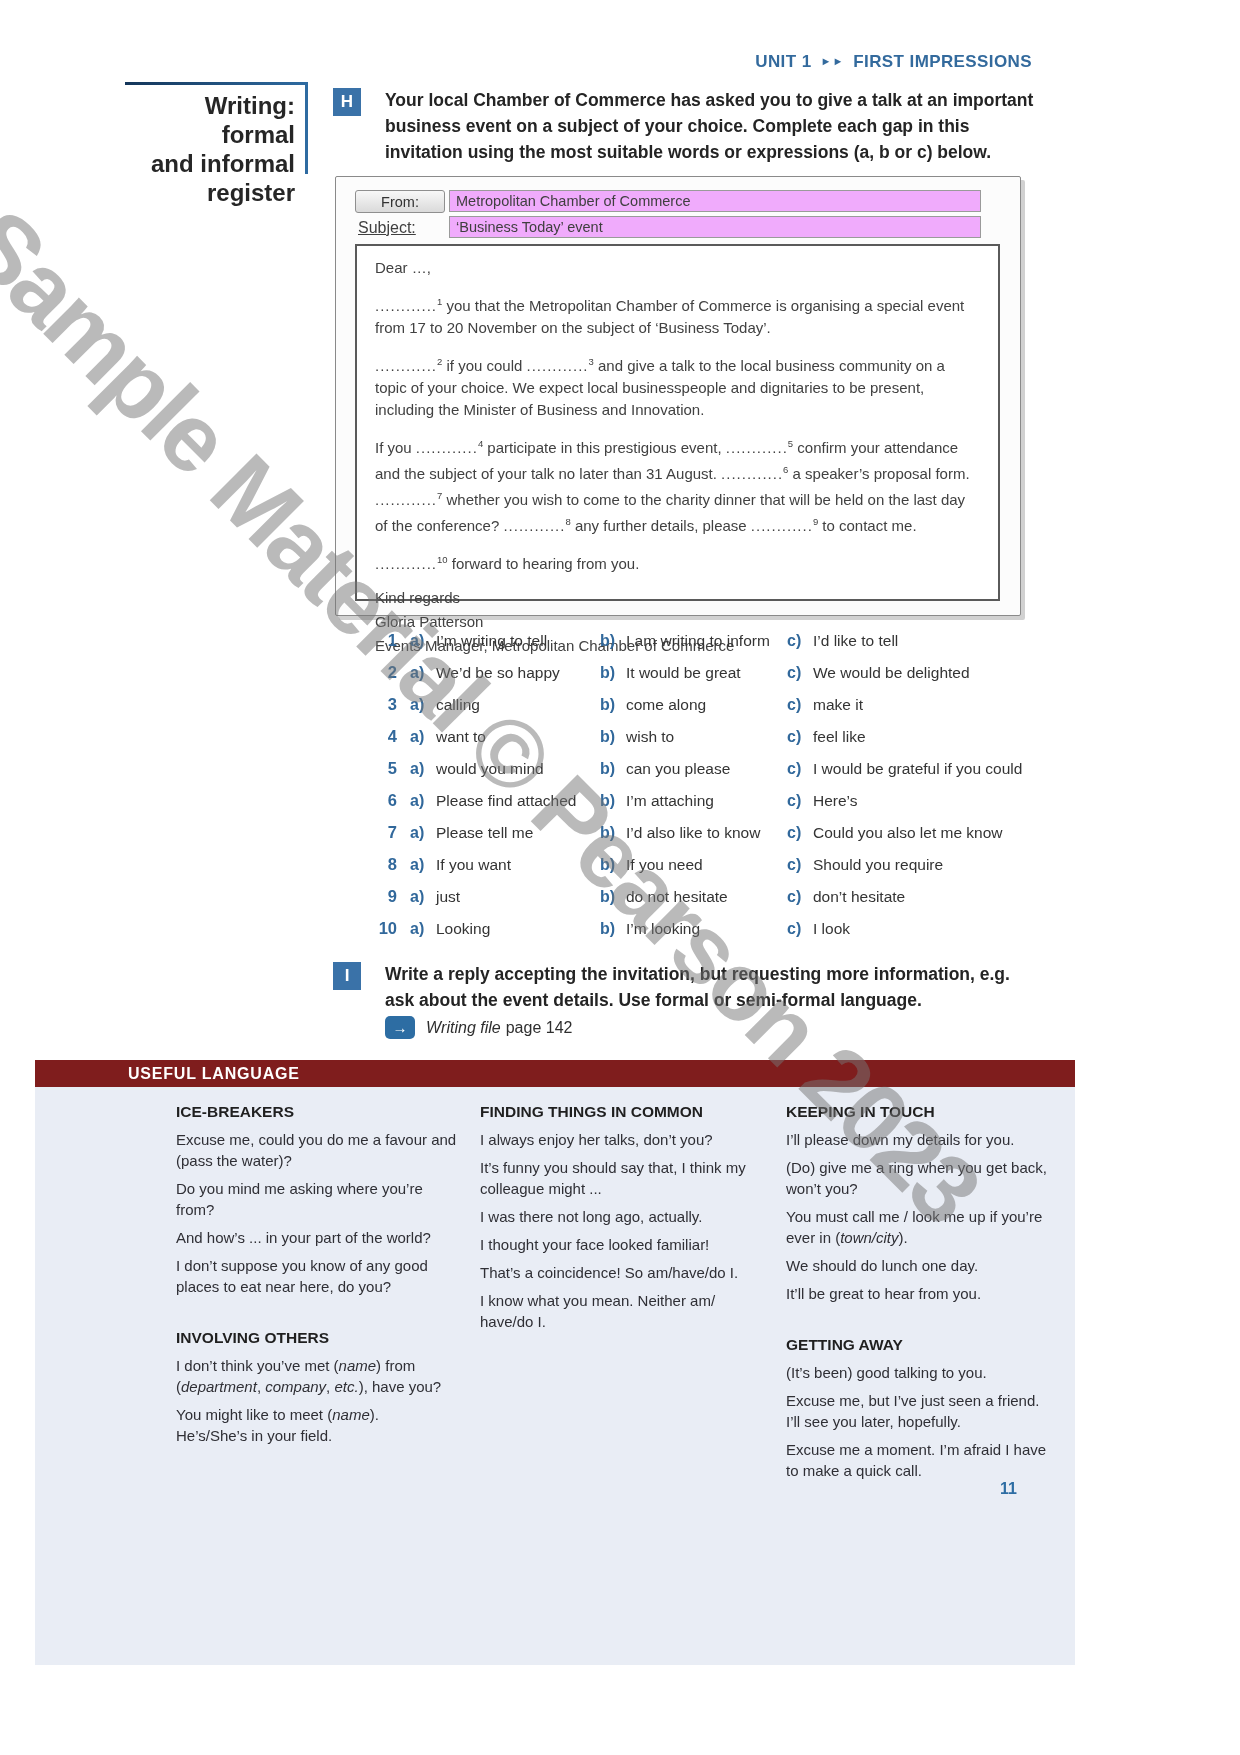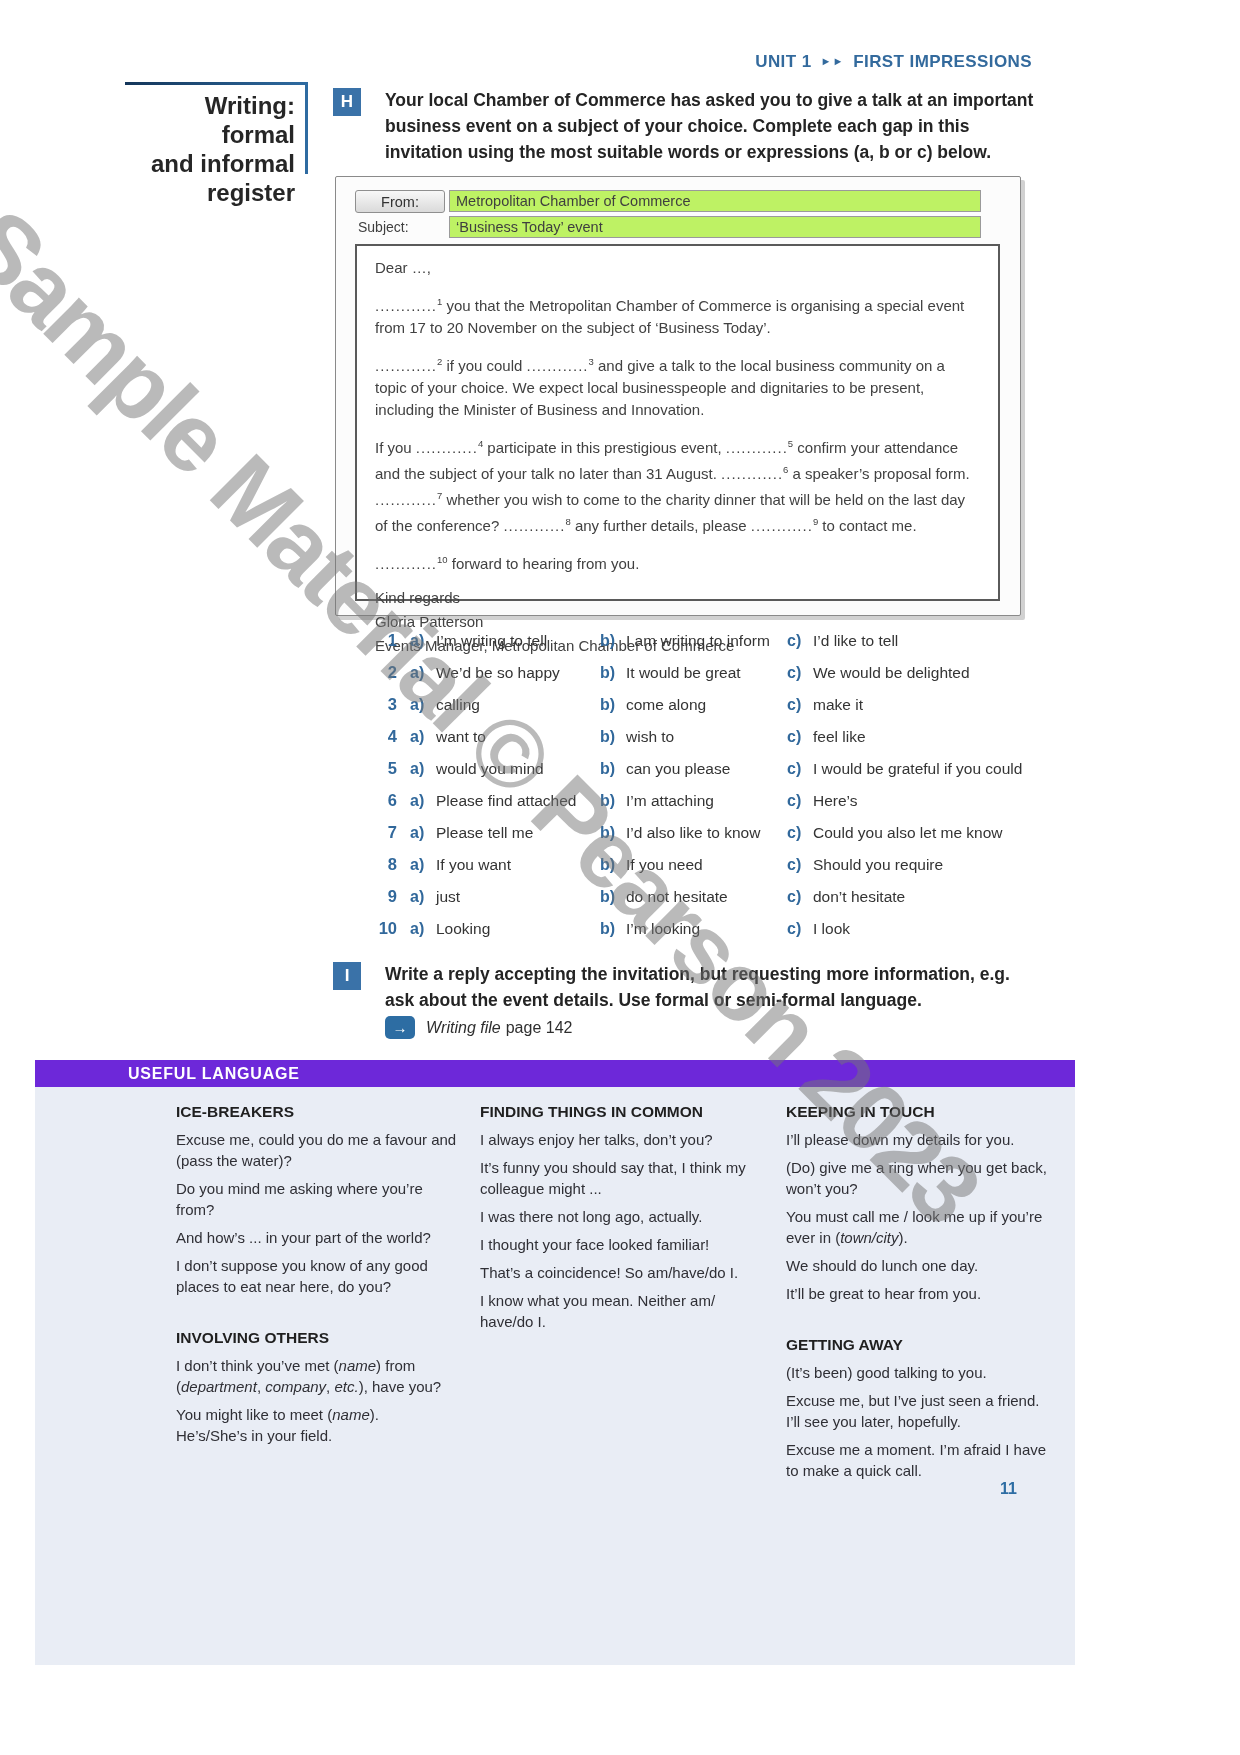--- a/index.html
+++ b/index.html
@@ -30,23 +30,23 @@
   .ex-i-text { top:961px; }
 
   
   .email-outer { position:absolute; left:335px; top:176px; width:684px; height:438px;
                  background:#fcfcfc; border:1px solid #8a8a8a; border-radius:2px;
                  box-shadow:4px 4px 0 rgba(0,0,0,0.18); }
   .from-btn { position:absolute; left:19px; top:13px; width:90px; height:23px;
               background:linear-gradient(#f8f8f8,#dadada); border:1px solid #8f8f8f; border-radius:3px;
               font-size:14.5px; color:#333; display:flex; align-items:center; justify-content:center;
               box-sizing:border-box; }
-  .subject-label { position:absolute; left:22px; top:42px; font-size:14px; color:#3f3f3f; }
+  .subject-label { position:absolute; left:22px; top:42px; font-size:16px; color:#3f3f3f;text-decoration:underline; }
   .field { position:absolute; left:113px; width:532px; height:22px; border:1px solid #9a9a9a;
-           background:#bef264; font-size:14.5px; color:#3f3f3f; line-height:20px; padding:0 6px;
+           background:#f0abfc; font-size:14.5px; color:#3f3f3f; line-height:20px; padding:0 6px;
            box-sizing:border-box; white-space:nowrap; overflow:hidden; }
   .field-from { top:13px; }
   .field-subject { top:39px; }
   .email-msg { position:absolute; left:19px; top:67px; width:645px; height:357px;
                border:2px solid #5a5a5a; background:#fff; box-sizing:border-box;
                padding:11px 18px; font-size:15px; line-height:22px; color:#414141; }
   .email-msg p { margin:0 0 12px; }
   .email-msg p.signoff { margin:0 0 2px; }
   .gap-dots { letter-spacing:1px; }
   .email-msg sup { font-size:9.5px; }
@@ -61,21 +61,21 @@
 
   
   .writing-file { position:absolute; left:385px; top:1016px; display:flex; align-items:center;
                   font-size:16px; color:#2e2e2e; }
   .wf-icon { width:30px; height:23px; border-radius:5px; background:#2d6da3; color:#fff;
              display:flex; align-items:center; justify-content:center; font-weight:bold;
              font-size:15px; margin-right:11px; }
   .wf-italic { font-style:italic; margin-right:5px; }
 
   
-  .ul-bar { position:absolute; left:35px; top:1060px; width:1040px; height:44px; background:#6d28d9;
+  .ul-bar { position:absolute; left:35px; top:1060px; width:1040px; height:44px; background:#7f1d1d;
             color:#fff; font-weight:bold; font-size:16px; letter-spacing:0.8px; line-height:27px;
             padding-left:93px; box-sizing:border-box; }
   .ul-panel { position:absolute; left:35px; top:1087px; width:1040px; height:578px; background:#e9edf5; }
   .ul-col { position:absolute; top:16px;margin-left:48px; }
   .ul-col1 { left:93px;  width:287px; }
   .ul-col2 { left:397px; width:287px; }
   .ul-col3 { left:703px; width:282px; }
   .ul-block + .ul-block { margin-top:32px; }
   .ul-heading { font-size:15.5px; font-weight:bold; color:#1f1f1f; margin:0 0 8px; }
   .ul-item { margin:0 0 7px; font-size:15px; line-height:21px; color:#2f2f35; }

